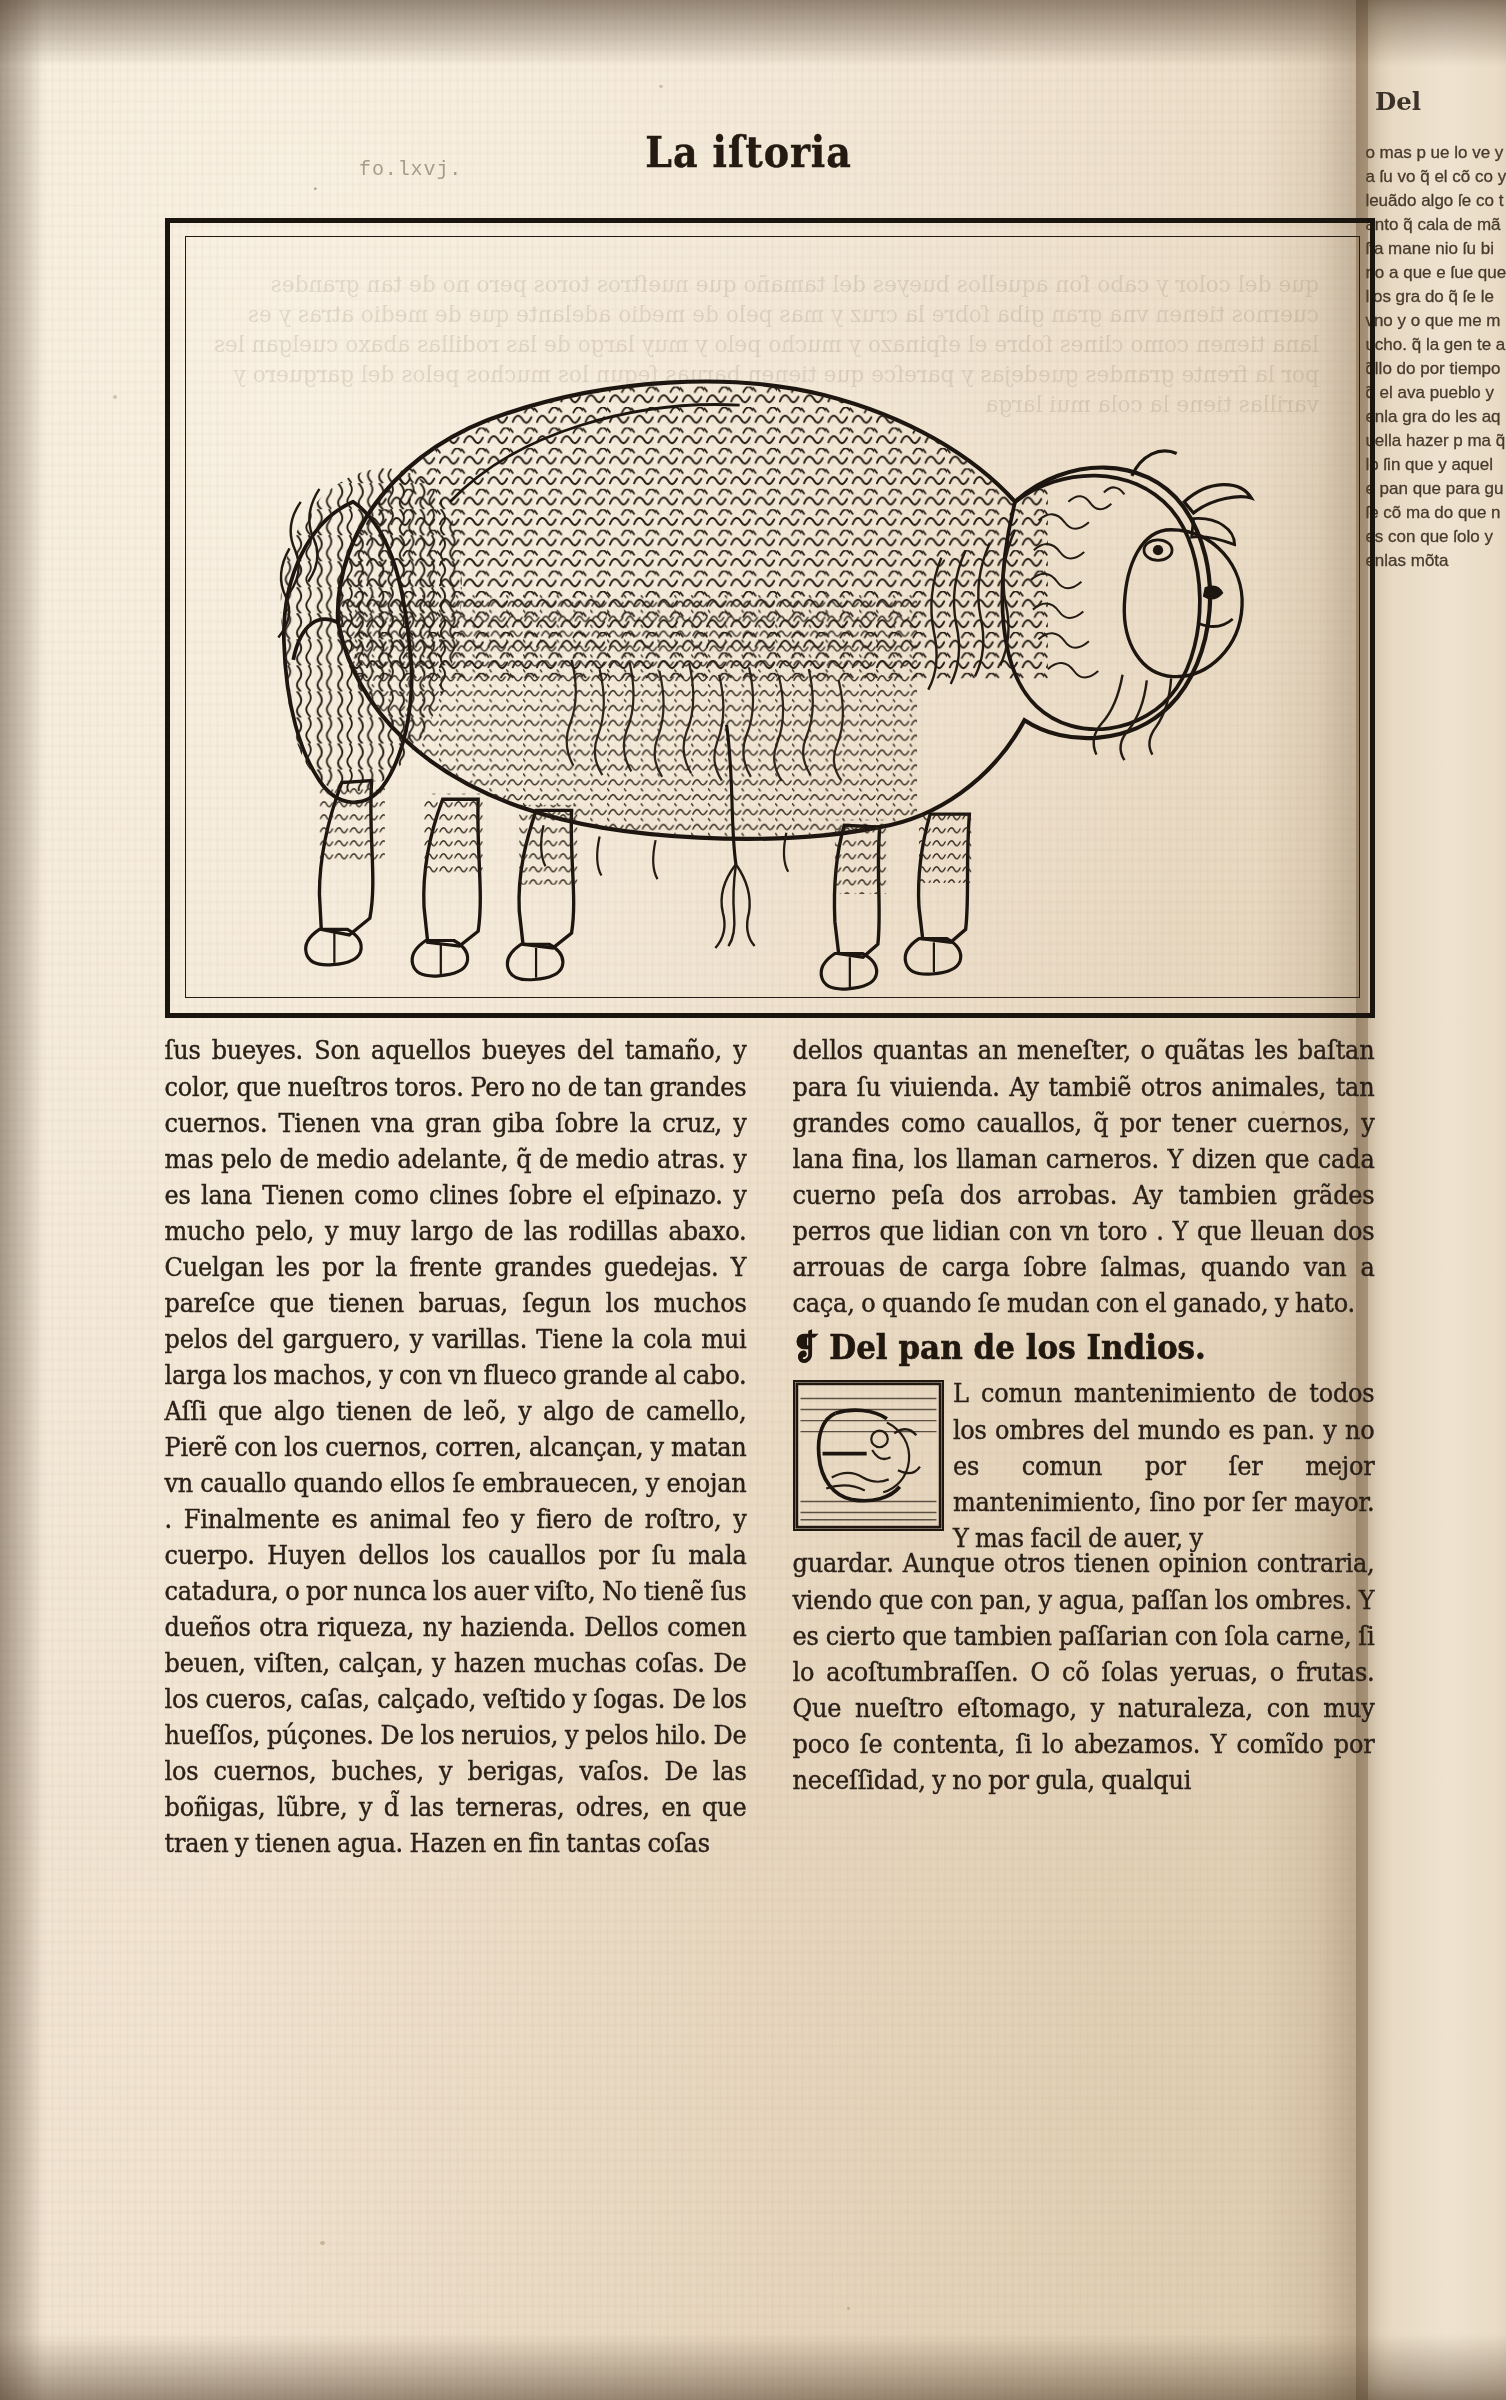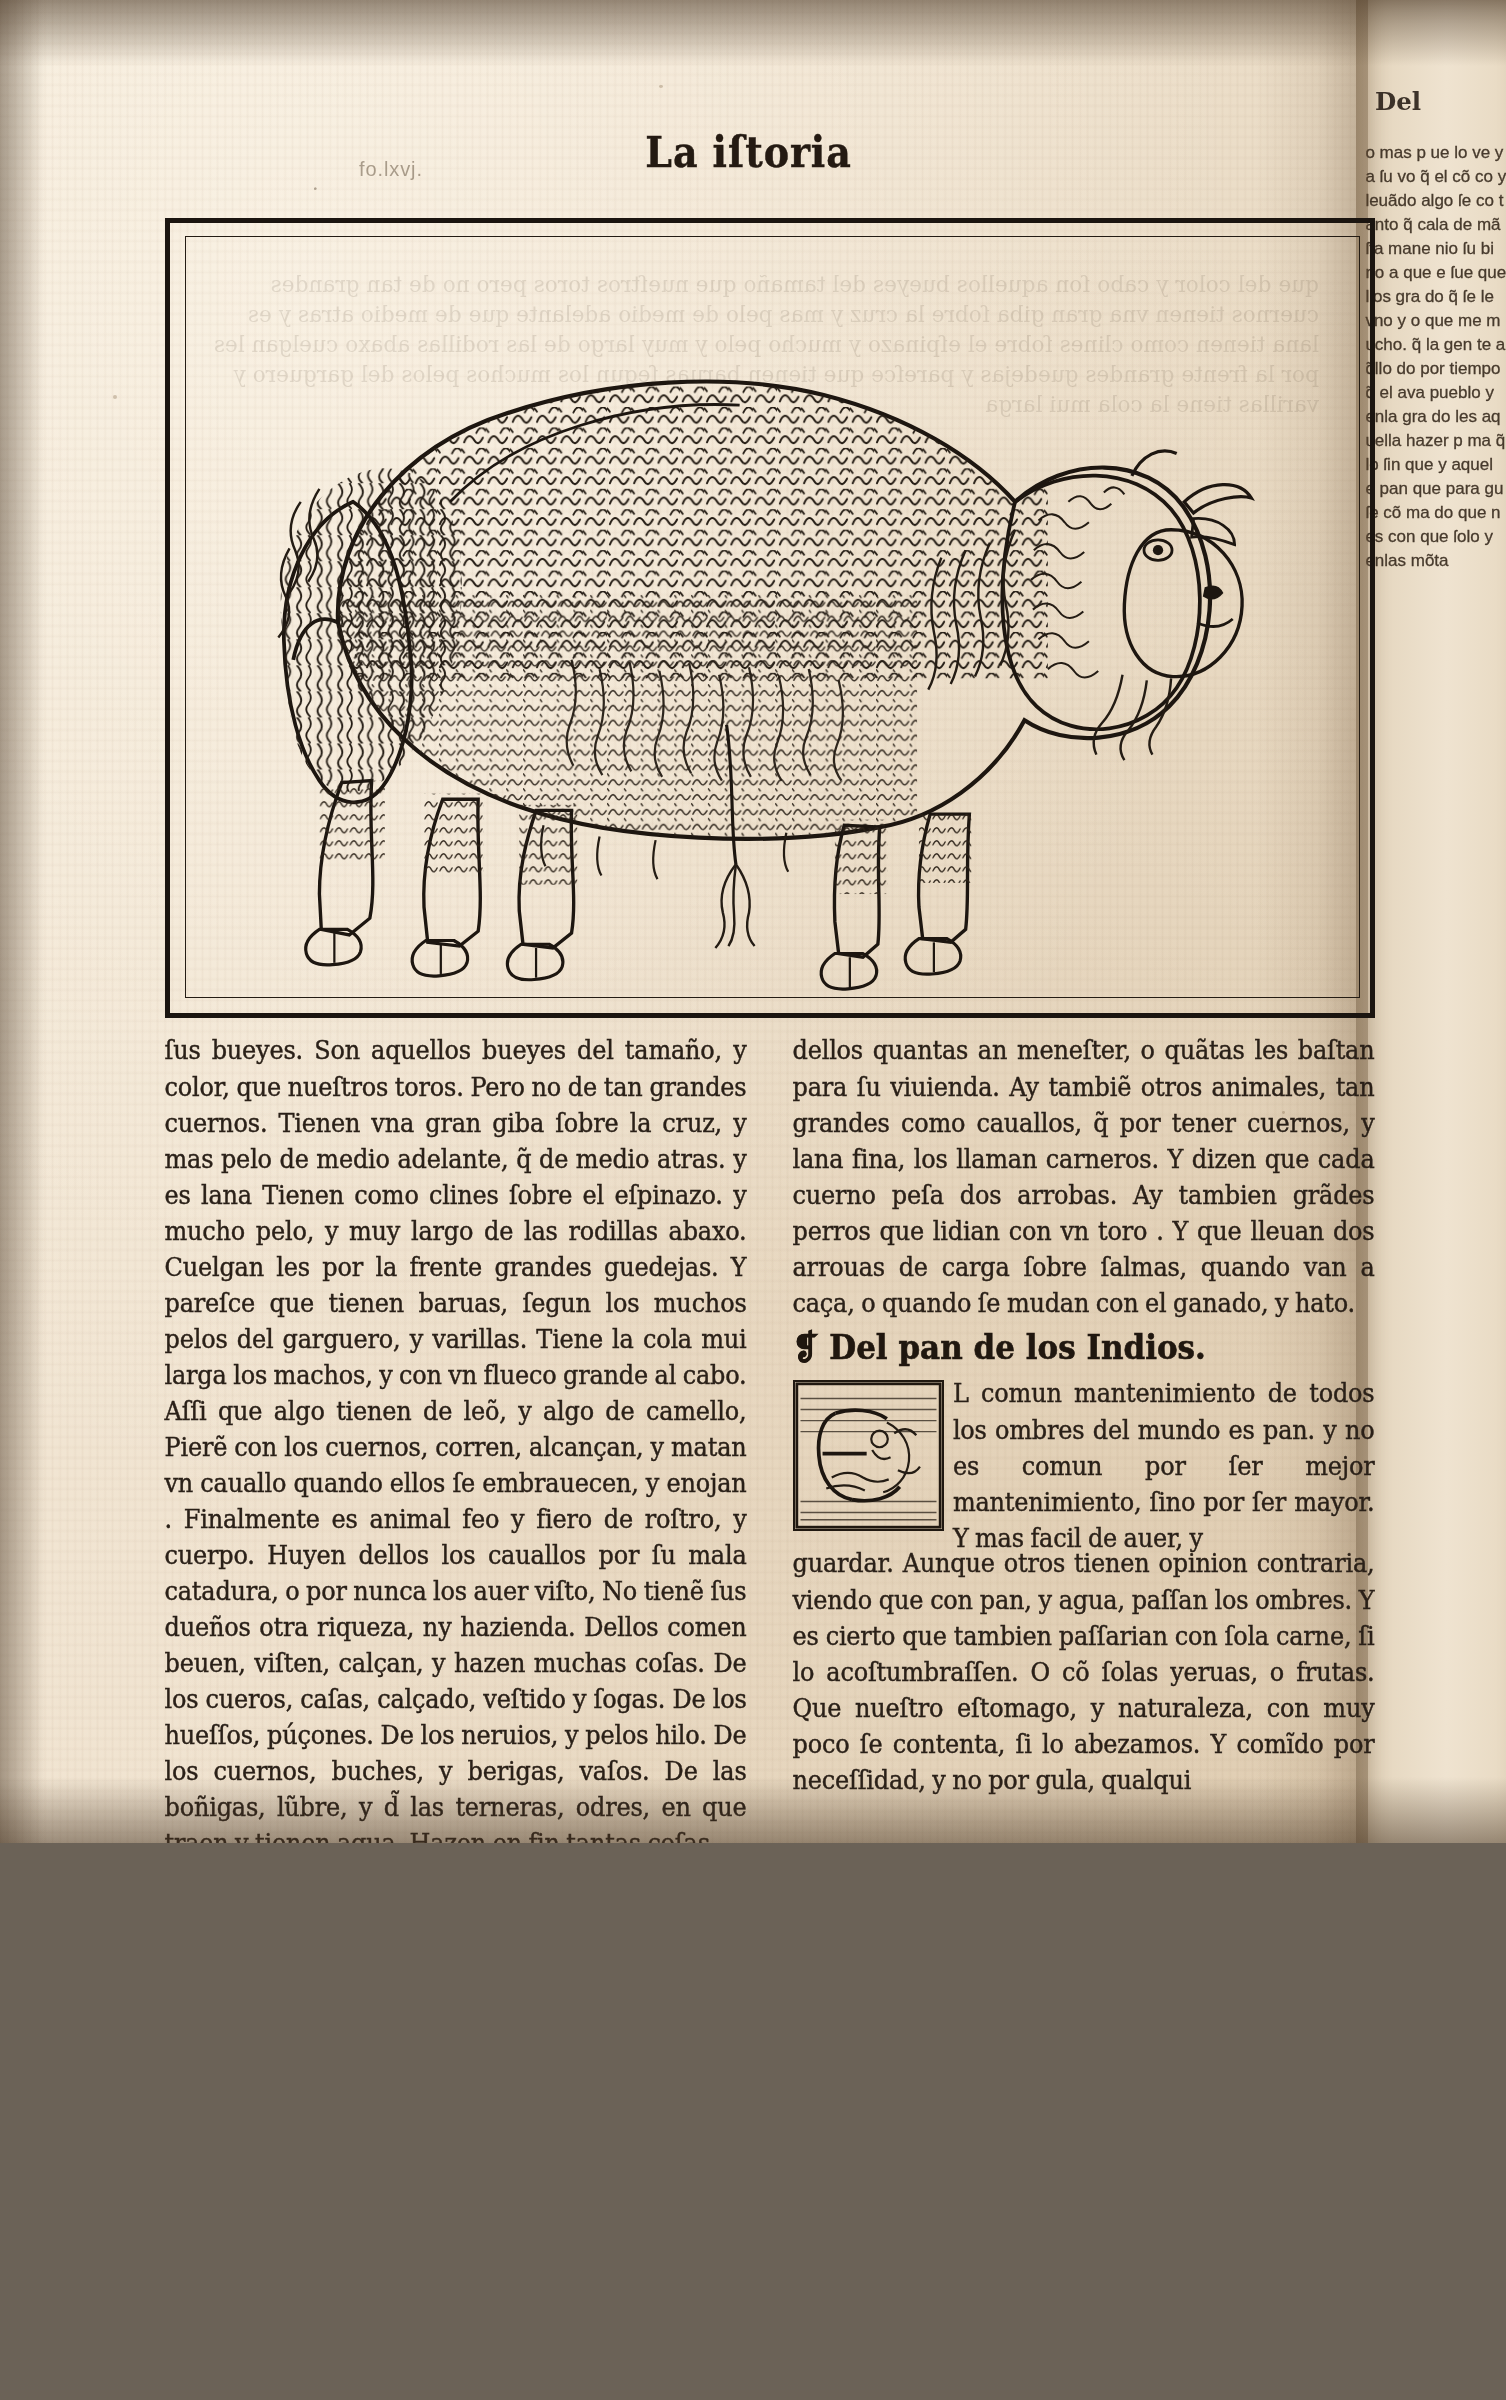--- a/index.html
+++ b/index.html
@@ -11,21 +11,21 @@
     width: 1507px;
     height: 2400px;
     overflow: hidden;
     font-family: "DejaVu Serif", serif;
   }
 
   
   #book {
     position: relative;
     width: 1507px;
-    height: 1843px;
+    height: 2400px;
     background: #efe2cf;
     background-image:
       radial-gradient(ellipse at 20% 15%, rgba(255,250,240,0.55), rgba(255,250,240,0) 55%),
       radial-gradient(ellipse at 75% 85%, rgba(214,190,158,0.40), rgba(214,190,158,0) 60%),
       linear-gradient(105deg, #f3e8d6 0%, #f0e3d0 35%, #eadcc6 70%, #e2d2b9 100%);
     overflow: hidden;
   }
 
   
   #book::before {
@@ -102,21 +102,21 @@
     transform: scaleY(1.12);
   }
   .folio-number {
     position: absolute;
     left: 218px;
     top: 102px;
     font-size: 20px;
     color: #6a5a46;
     opacity: 0.55;
     letter-spacing: 0.9px;
-    font-family: Liberation Sans, sans-serif;
+    font-family: Liberation Mono, monospace;
     text-align: center;
   }
   .folio-dot {
     position: absolute;
     left: 171px;
     top: 121px;
     font-size: 21px;
     color: #6a5a46;
     opacity: 0.5;
   }

